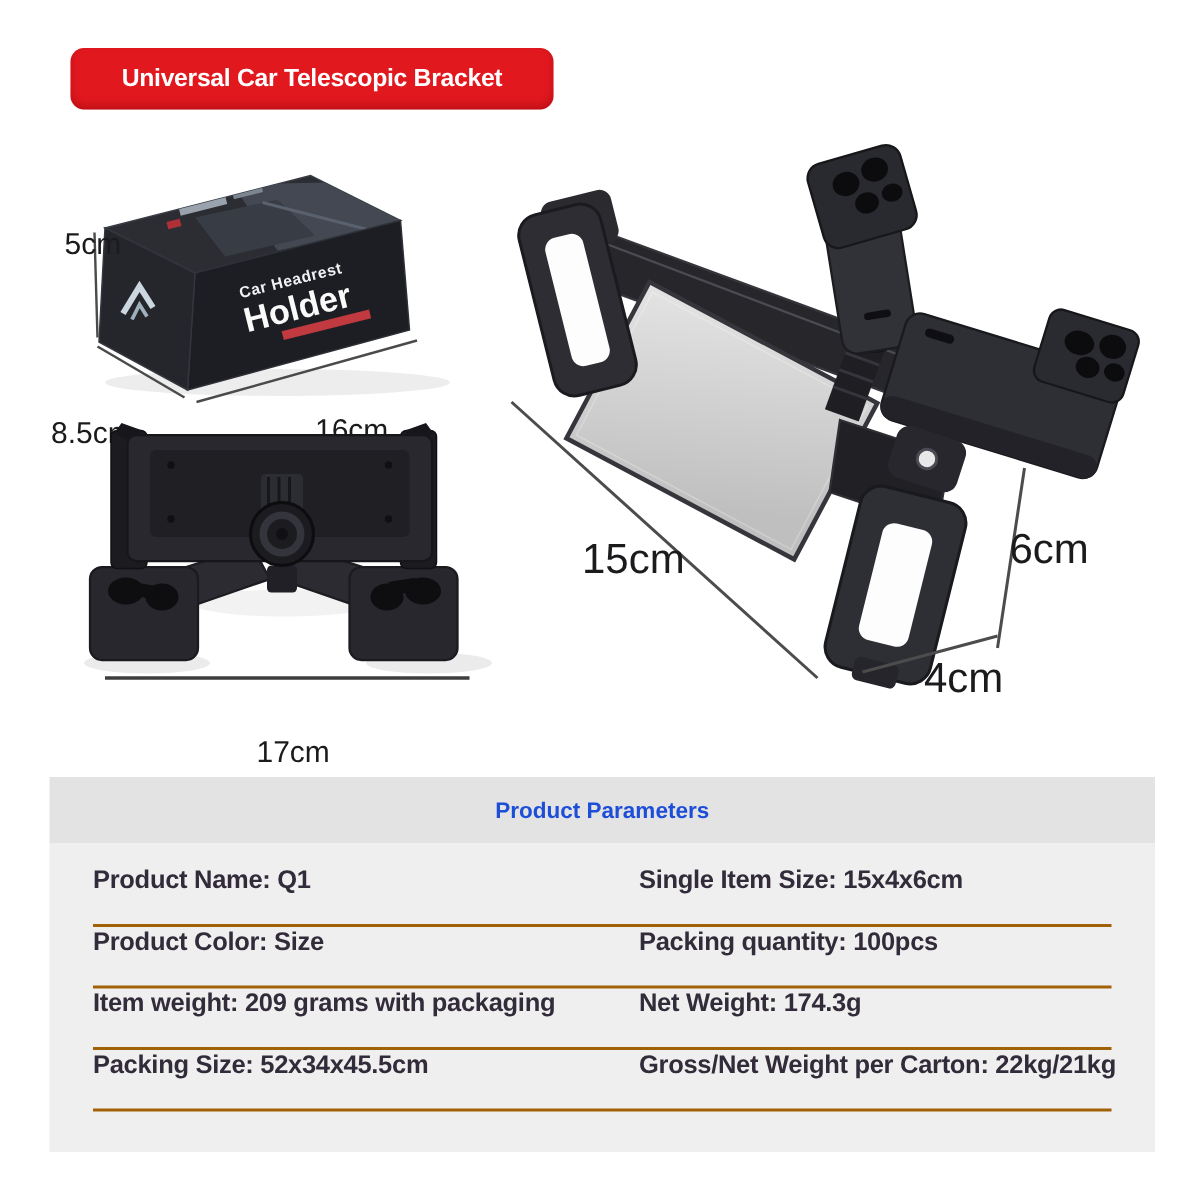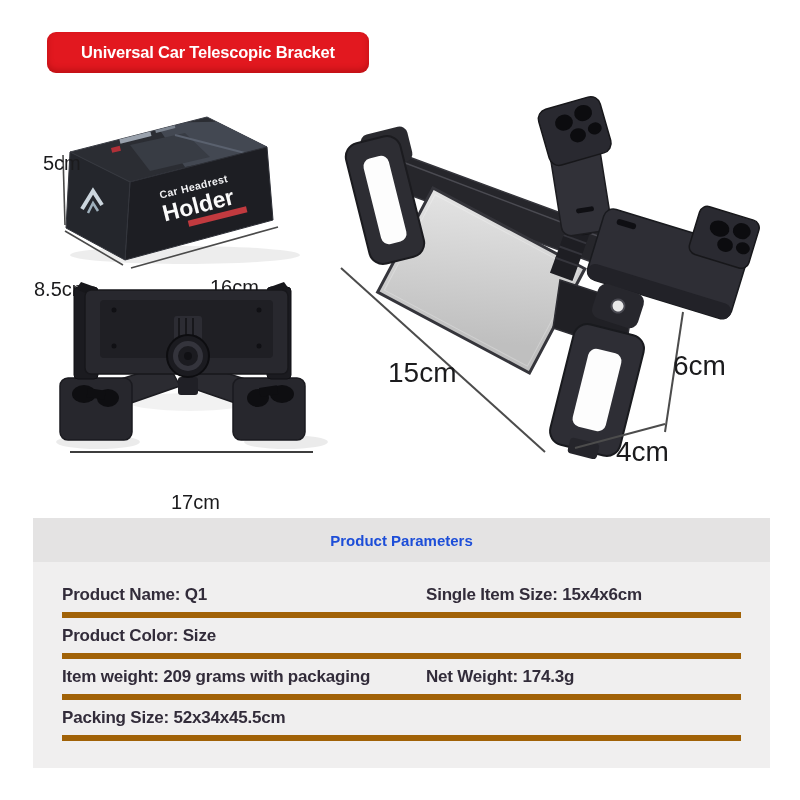--- a/index.html
+++ b/index.html
@@ -19,22 +19,22 @@
   .dim-sm{font-size:20px;font-weight:500;margin-top:36px;}
   .dim-lg{font-size:28px;font-weight:500;}
 
   svg{position:absolute;overflow:visible;}
 
   
   .ptable{position:absolute;left:33px;top:518px;width:737px;}
   .ptable-header{height:44px;background:#e4e3e3;display:flex;align-items:center;
                  justify-content:center;font-size:15px;font-weight:bold;color:#1d4ed8;}
   .ptable-body{background:#f0efef;padding:15px 29px 27px 29px;}
-  .trow{height:41px;display:flex;align-items:center;
-        border-bottom:6px solid #a16207;box-sizing:border-box;}
+  .trow{height:41px;display:flex;align-items:flex-start;
+        border-bottom:2px solid #a16207;box-sizing:border-box;}
   .tcell{font-size:17px;font-weight:bold;color:#322c3a;letter-spacing:-0.2px;
          white-space:nowrap;}
   .tcell-left{width:356px;flex:none;padding-right:8px;}
   .tcell-right{flex:1;}
 </style>
 </head>
 <body>
 
 <div class="stage">
 
@@ -203,24 +203,26 @@
 
   <div class="ptable">
     <div class="ptable-header">Product Parameters</div>
     <div class="ptable-body">
       <div class="trow">
         <div class="tcell tcell-left">Product Name: Q1</div>
         <div class="tcell tcell-right">Single Item Size: 15x4x6cm</div>
       </div>
       <div class="trow">
         <div class="tcell tcell-left">Product Color: Size</div>
+        <div class="tcell tcell-right">Packing quantity: 100pcs</div>
       </div>
       <div class="trow">
         <div class="tcell tcell-left">Item weight: 209 grams with packaging</div>
         <div class="tcell tcell-right">Net Weight: 174.3g</div>
       </div>
       <div class="trow">
         <div class="tcell tcell-left">Packing Size: 52x34x45.5cm</div>
+        <div class="tcell tcell-right">Gross/Net Weight per Carton: 22kg/21kg</div>
       </div>
     </div>
   </div>
 
 </div>
 
 </body></html>

